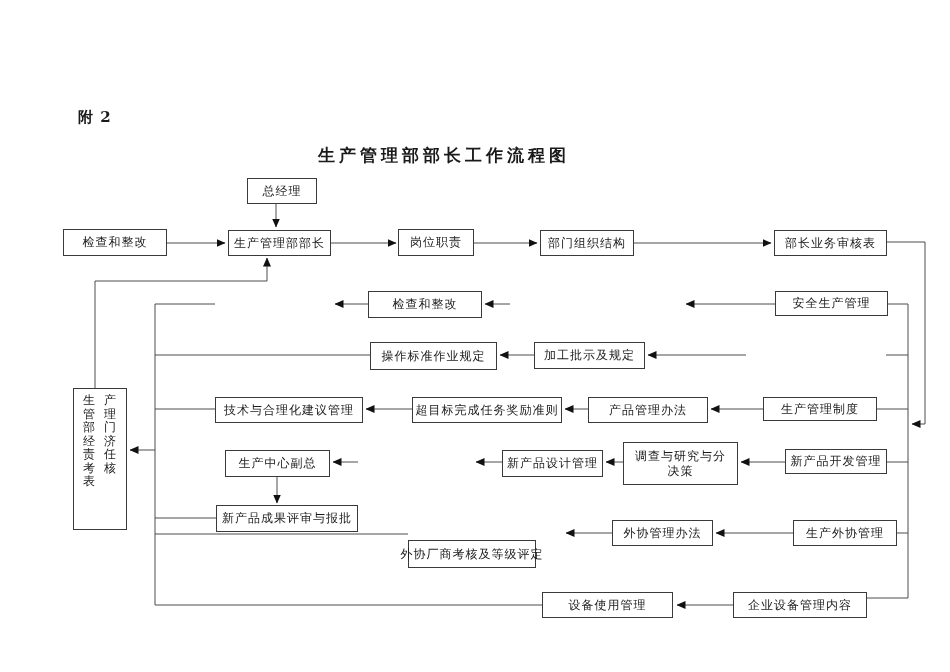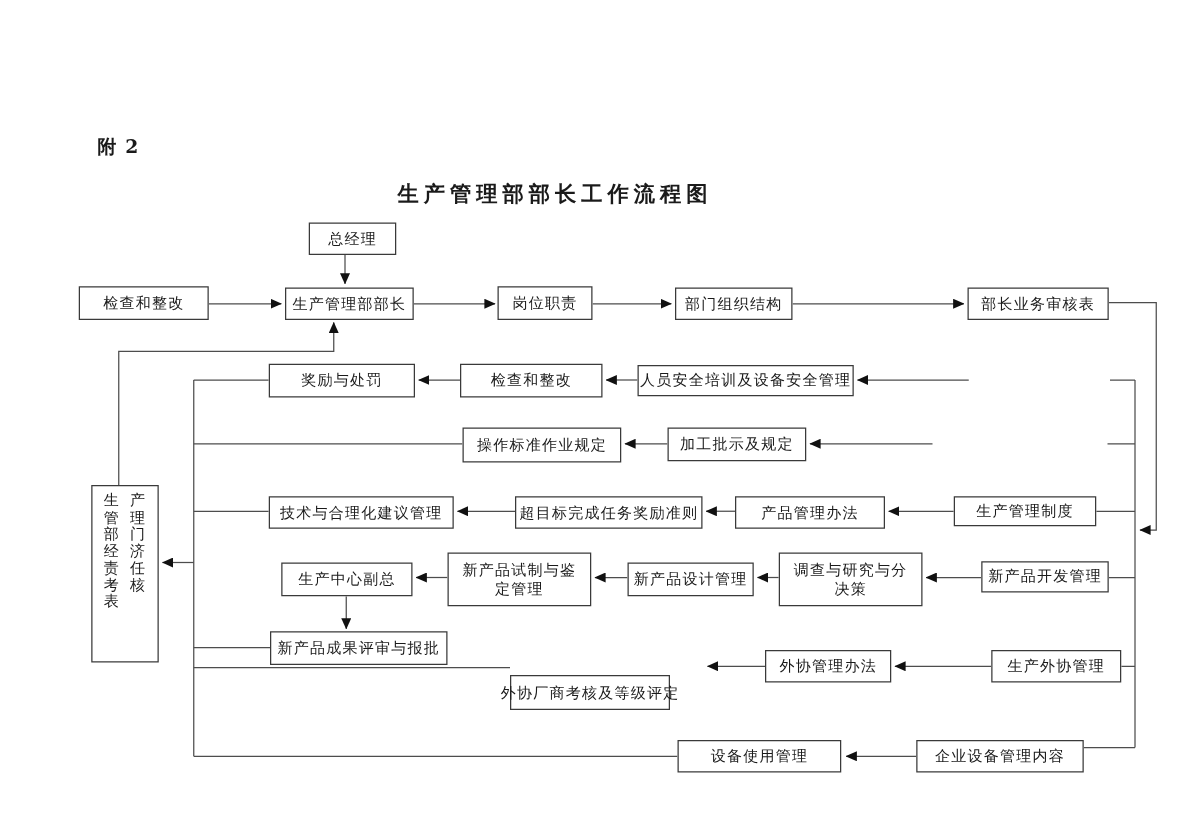--- a/index.html
+++ b/index.html
@@ -86,34 +86,32 @@
   </svg>
 
   <div class="node" style="left:247px;top:178px;width:70px;height:26px">总经理</div>
 
   <div class="node" style="left:63px;top:229px;width:104px;height:27px">检查和整改</div>
   <div class="node" style="left:228px;top:230px;width:103px;height:26px">生产管理部部长</div>
   <div class="node" style="left:398px;top:229px;width:76px;height:27px">岗位职责</div>
   <div class="node" style="left:540px;top:230px;width:94px;height:26px">部门组织结构</div>
   <div class="node" style="left:774px;top:230px;width:113px;height:26px">部长业务审核表</div>
 
-  <div class="node" style="left:215px;top:291px;width:117px;height:27px">奖励与处罚</div>
   <div class="node" style="left:368px;top:291px;width:114px;height:27px">检查和整改</div>
-  <div class="node" style="left:510px;top:292px;width:173px;height:25px">人员安全培训及设备安全管理</div>
+  <div class="node" style="left:775px;top:291px;width:113px;height:25px">安全生产管理</div>
 
   <div class="node" style="left:370px;top:342px;width:127px;height:28px">操作标准作业规定</div>
   <div class="node" style="left:534px;top:342px;width:111px;height:27px">加工批示及规定</div>
 
   <div class="node" style="left:412px;top:397px;width:150px;height:26px">超目标完成任务奖励准则</div>
   <div class="node" style="left:215px;top:397px;width:148px;height:26px">技术与合理化建议管理</div>
   <div class="node" style="left:588px;top:397px;width:120px;height:26px">产品管理办法</div>
   <div class="node" style="left:763px;top:397px;width:114px;height:24px">生产管理制度</div>
 
   <div class="node" style="left:225px;top:450px;width:105px;height:27px">生产中心副总</div>
-  <div class="node wrap" style="left:358px;top:442px;width:115px;height:43px">新产品试制与鉴定管理</div>
   <div class="node" style="left:502px;top:450px;width:101px;height:27px">新产品设计管理</div>
   <div class="node wrap" style="left:623px;top:442px;width:115px;height:43px">调查与研究与分决策</div>
   <div class="node" style="left:785px;top:449px;width:102px;height:25px">新产品开发管理</div>
 
   <div class="node" style="left:216px;top:505px;width:142px;height:27px">新产品成果评审与报批</div>
   <div class="node" style="left:408px;top:540px;width:128px;height:28px">外协厂商考核及等级评定</div>
   <div class="node" style="left:612px;top:520px;width:101px;height:26px">外协管理办法</div>
   <div class="node" style="left:793px;top:520px;width:104px;height:26px">生产外协管理</div>
 
   <div class="node" style="left:542px;top:592px;width:131px;height:26px">设备使用管理</div>

